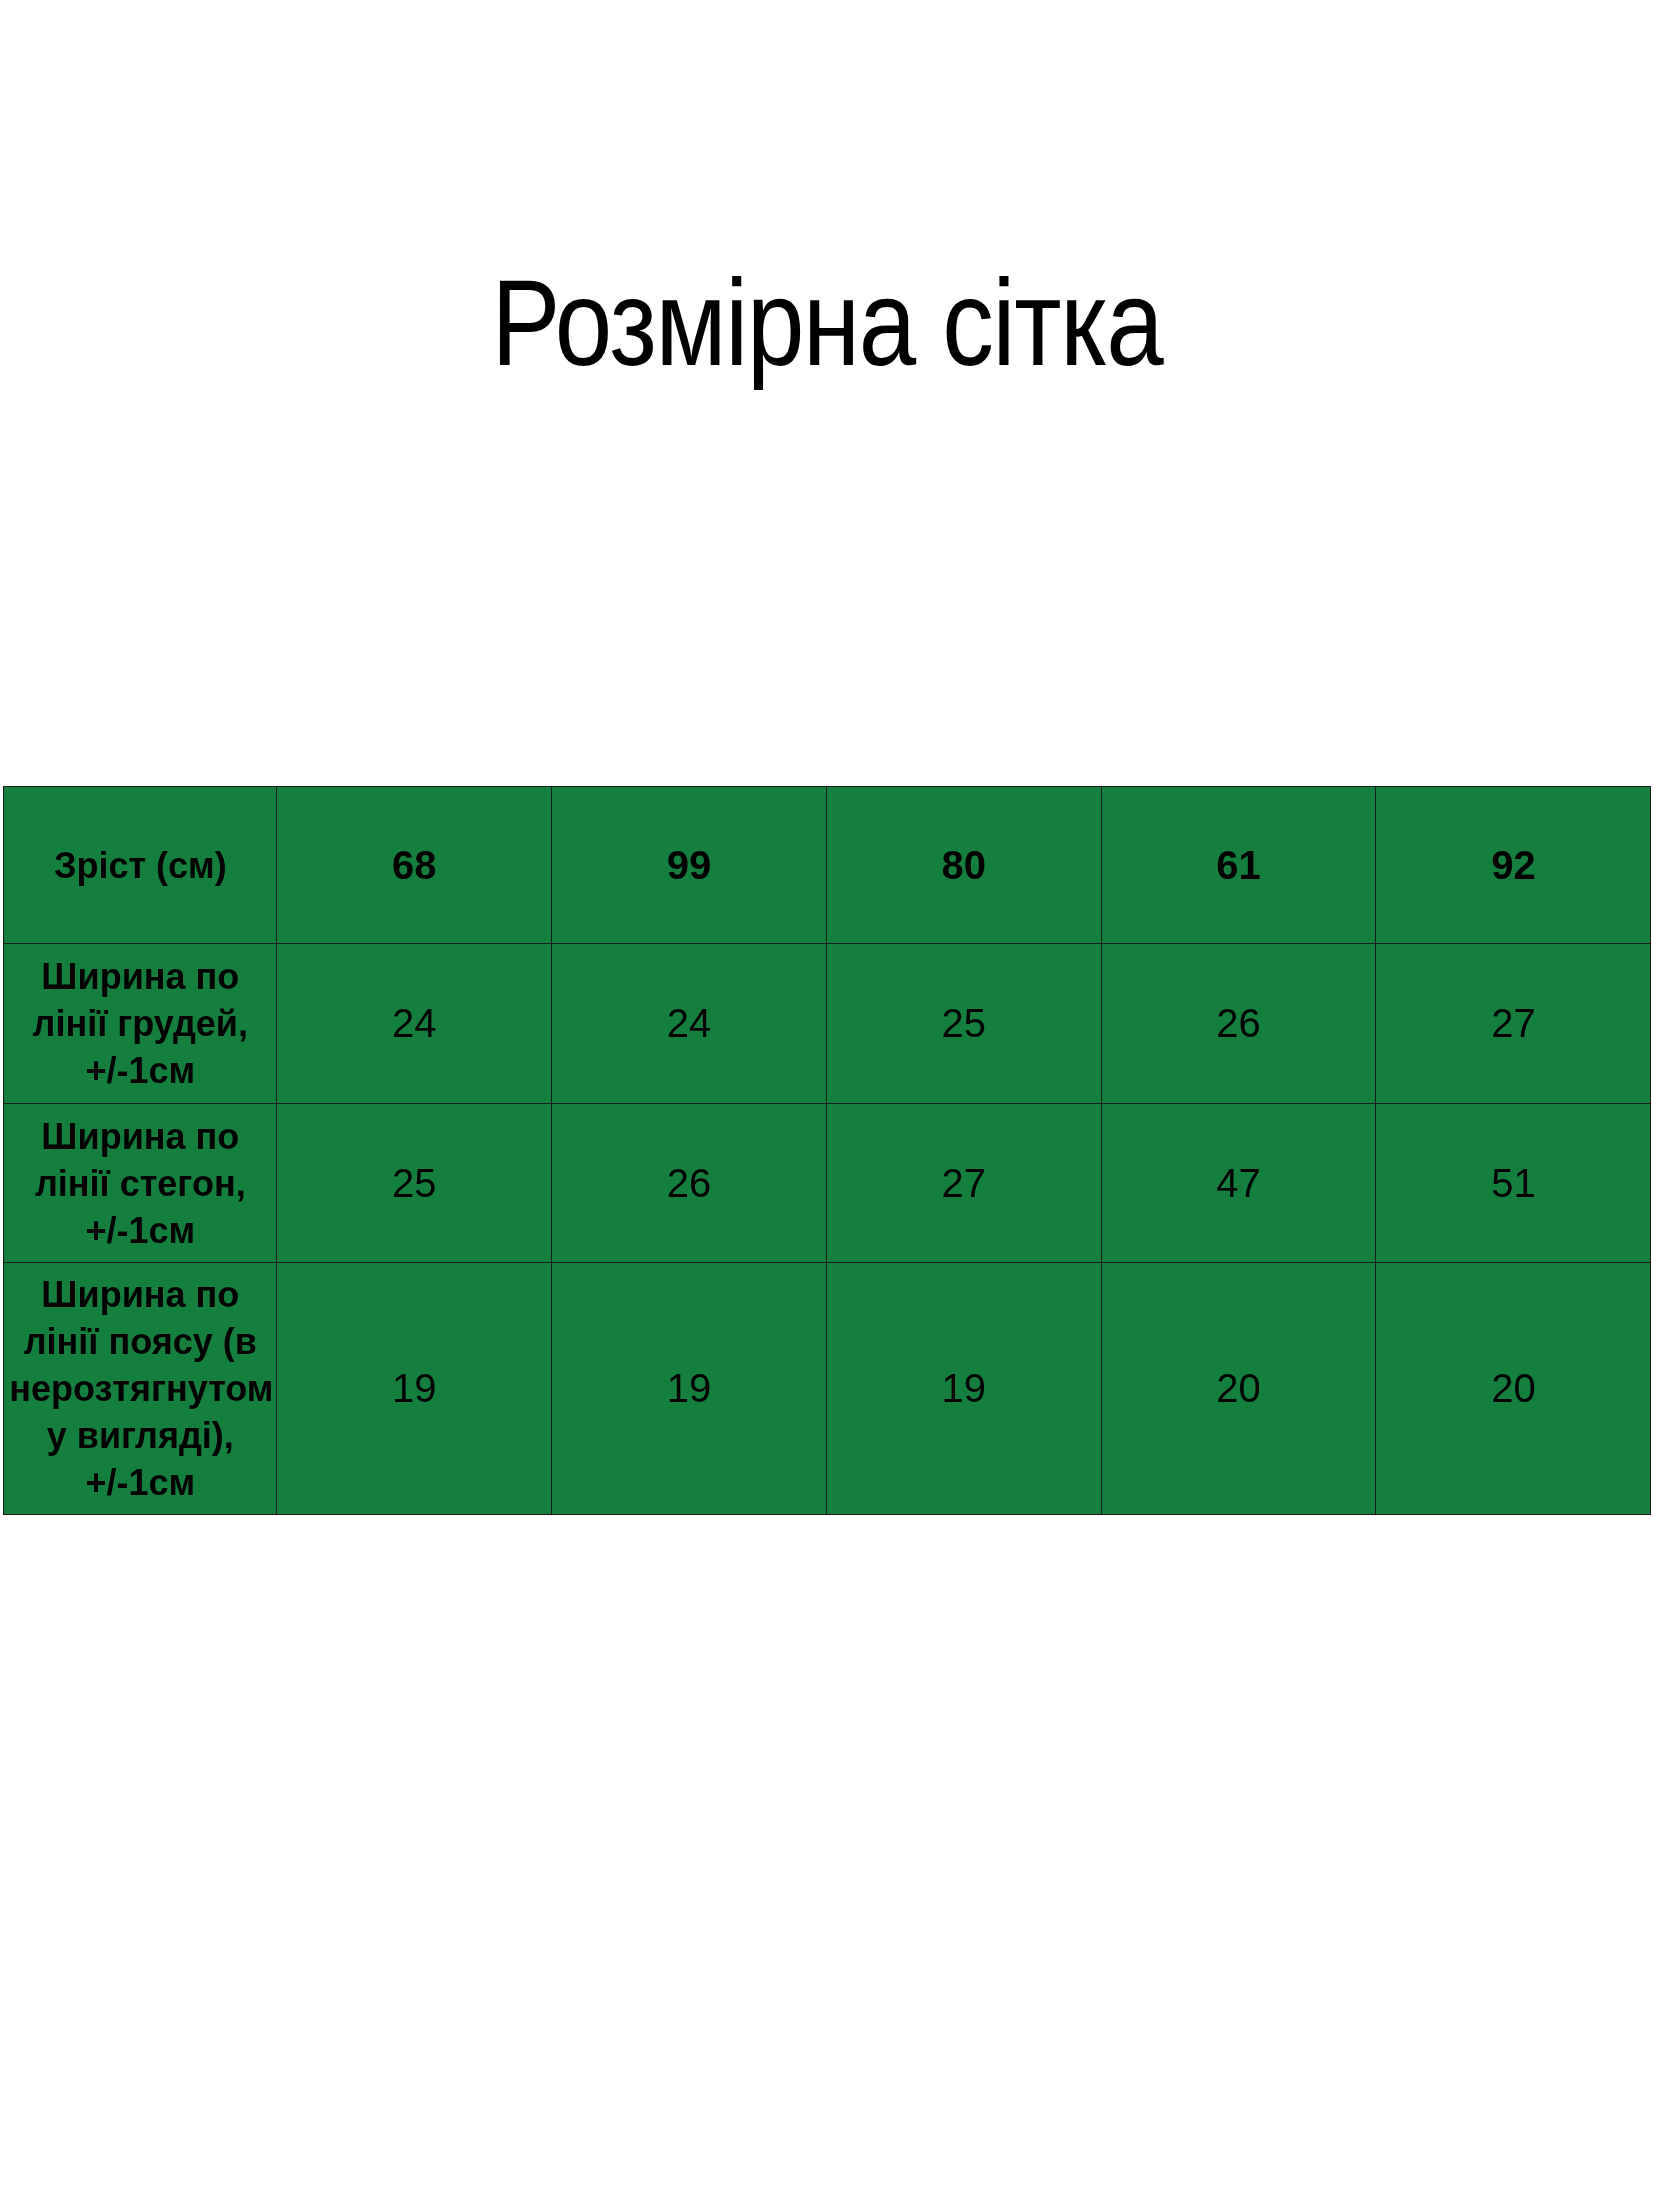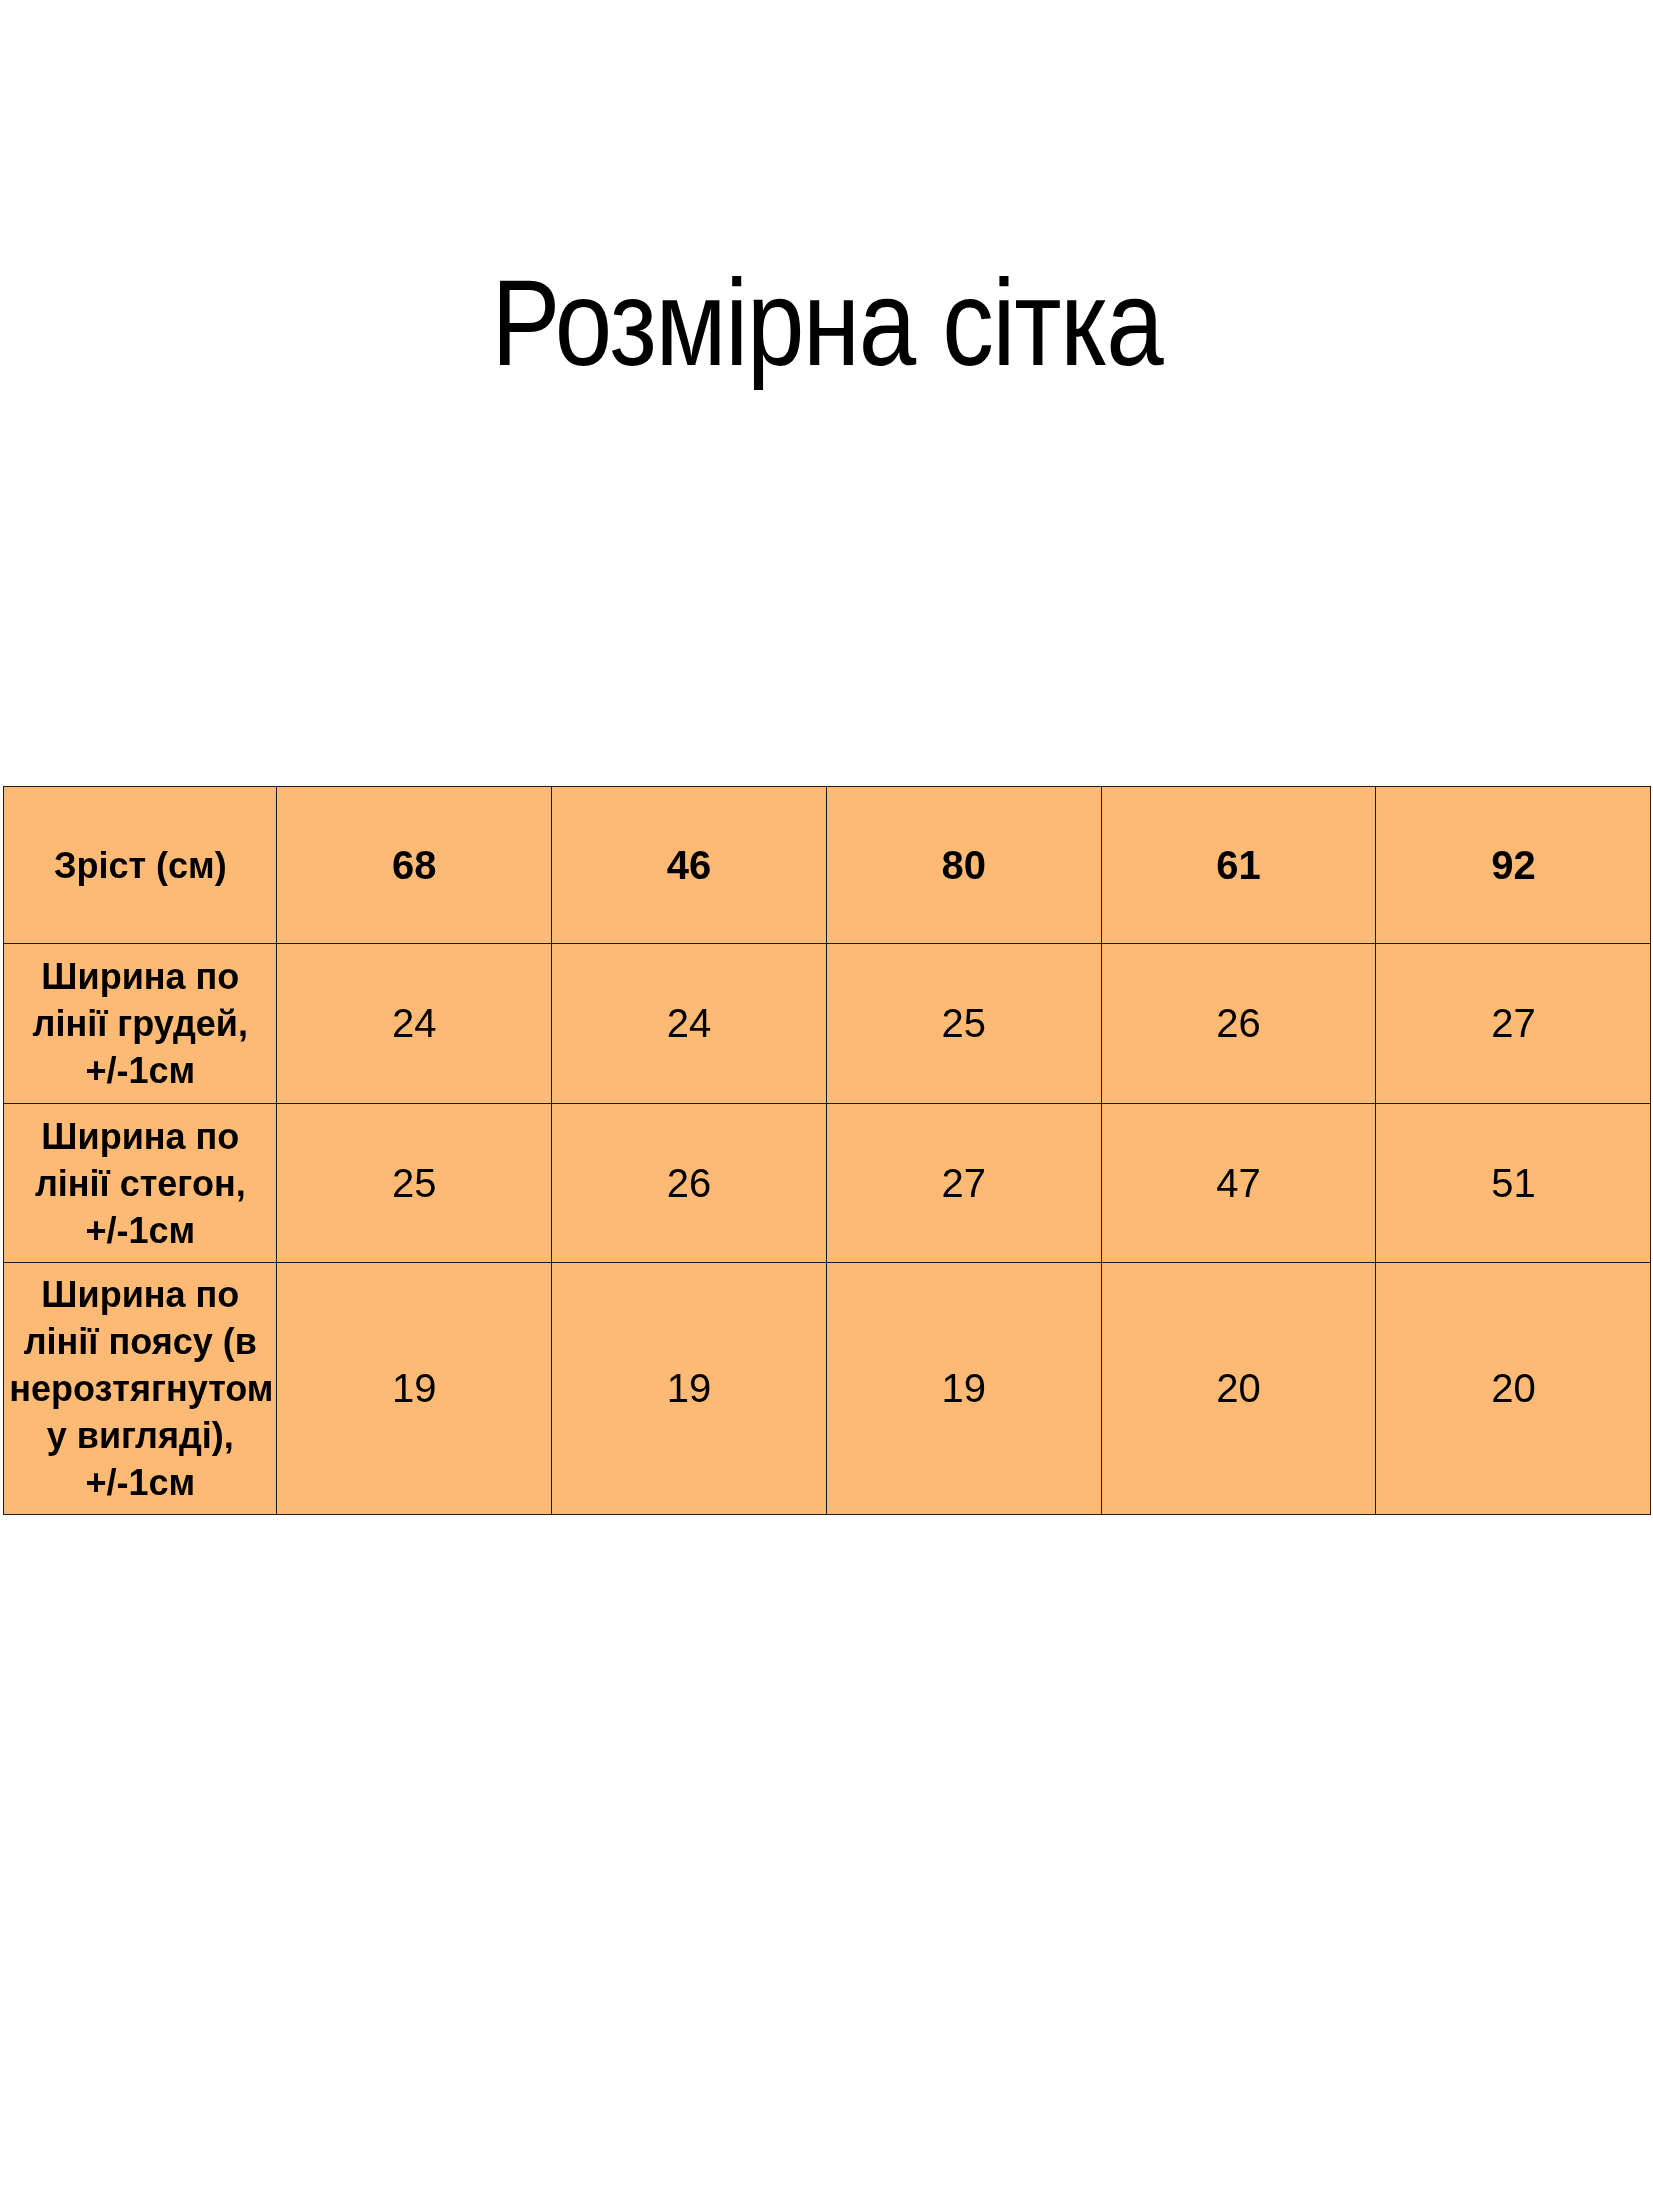--- a/index.html
+++ b/index.html
@@ -31,21 +31,21 @@
     transform: scaleX(0.84);
     transform-origin: 50% 50%;
   }
   table.size-table {
     position: absolute;
     left: 3.3px;
     top: 786px;
     width: 1648px;
     border-collapse: collapse;
     table-layout: fixed;
-    background: #fdba74;
+    background: #15803d;
   }
   .size-table td {
     border: 1.6px solid #1c1c1c;
     text-align: center;
     vertical-align: middle;
     padding: 0 4.9px;
     color: #000000;
   }
   .size-table td.label {
     font-weight: 700;
@@ -83,21 +83,21 @@
       <col>
         <col>
         <col>
         <col>
         <col>
     </colgroup>
     <tbody>
       <tr class="header-row r-header">
         <td class="label">Зріст (см)</td>
         <td class="num">68</td>
-        <td class="num">46</td>
+        <td class="num">99</td>
         <td class="num">80</td>
         <td class="num">61</td>
         <td class="num">92</td>
       </tr>
 
 
       <tr class="r-2">
         <td class="label">Ширина по
 лінії грудей,
 +/-1см</td>

